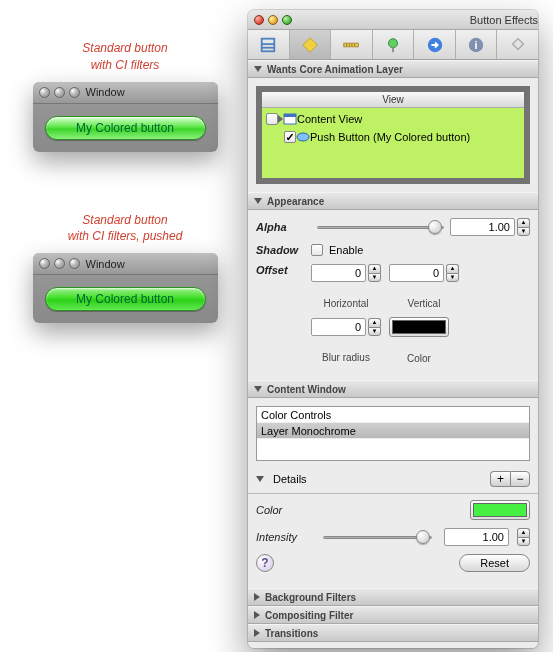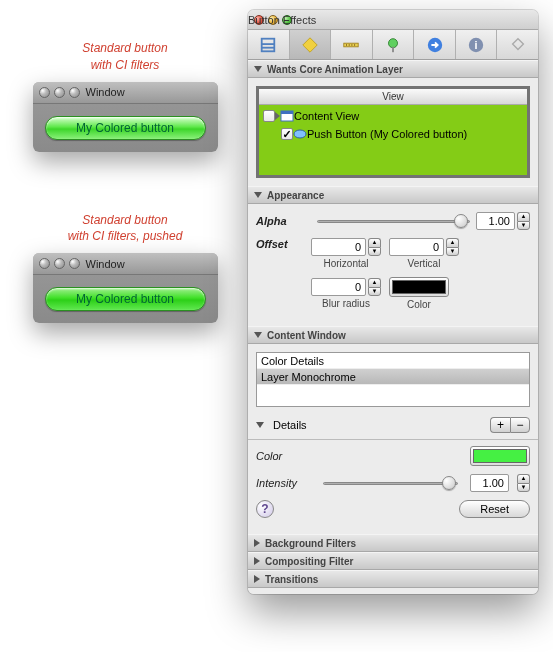--- a/index.html
+++ b/index.html
@@ -20,57 +20,57 @@
 .colored-btn.pushed { background: linear-gradient(#a0f090, #40e028 45%, #2dd018 55%, #60e850); }
 
 
 .inspector { position: absolute; left: 248px; top: 10px; width: 290px; border-radius: 6px; background: #ececec; box-shadow: 0 18px 40px rgba(0,0,0,0.4), 0 0 0 1px rgba(0,0,0,0.15); }
 .insp-titlebar { height: 20px; border-radius: 6px 6px 0 0; background: linear-gradient(#e8e8e8, #cfcfcf); border-bottom: 1px solid #a8a8a8; display: flex; align-items: center; position: relative; }
 .insp-titlebar .traffic { margin-left: 6px; }
 .insp-titlebar .tl { width: 10px; height: 10px; }
 .tl.red { background: radial-gradient(circle at 30% 30%, #ffb0a8, #e0513e 60%, #b03020); border-color: #803020; }
 .tl.yel { background: radial-gradient(circle at 30% 30%, #fff0b0, #e8b030 60%, #b88020); border-color: #806020; }
 .tl.grn { background: radial-gradient(circle at 30% 30%, #c0f0b0, #50c040 60%, #308020); border-color: #206018; }
-.insp-title { position: absolute; left: 0; right: 0; text-align: left; font-size: 11px; color: #333; }
+.insp-title { position: absolute; left: 0; right: 0; text-align: right; font-size: 11px; color: #333; }
 
 .tabbar { height: 30px; display: flex; background: linear-gradient(#f0f0f0, #d8d8d8); border-bottom: 1px solid #a0a0a0; }
 .tab { flex: 1; border-right: 1px solid #b0b0b0; display: flex; align-items: center; justify-content: center; }
 .tab:last-child { border-right: none; }
 .tab.selected { background: linear-gradient(#d0d0d0, #b8b8b8); }
 .tab svg { width: 18px; height: 18px; }
 
 .section-header { height: 18px; background: linear-gradient(#e8e8e8, #c8c8c8); border-top: 1px solid #f4f4f4; border-bottom: 1px solid #a8a8a8; display: flex; align-items: center; padding: 0 6px; font-size: 10px; font-weight: bold; color: #444; }
 .disclosure { width: 0; height: 0; margin-right: 5px; }
 .disclosure.open { border-left: 4px solid transparent; border-right: 4px solid transparent; border-top: 6px solid #555; }
 .disclosure.closed { border-top: 4px solid transparent; border-bottom: 4px solid transparent; border-left: 6px solid #555; }
 
 .section-body { padding: 8px; background: #ececec; }
 
-.outline { border: 3px solid #737373; background: #84cc16; }
+.outline { border: 6px solid #737373; background: #bef264; }
 .outline-header { height: 16px; background: linear-gradient(#fafafa, #d8d8d8); border-bottom: 1px solid #aaa; font-size: 10px; text-align: center; line-height: 16px; color: #333; }
 .outline-body { min-height: 70px; padding: 2px 0; }
 .outline-row { display: flex; align-items: center; height: 18px; padding: 0 4px; font-size: 11px; }
 .outline-row .indent { width: 18px; }
 .checkbox { width: 12px; height: 12px; border: 1px solid #888; border-radius: 2px; background: linear-gradient(#fff,#e8e8e8); display: inline-flex; align-items: center; justify-content: center; font-size: 10px; }
 .checkbox.checked::after { content: "✓"; color: #000; font-weight: bold; font-size: 11px; line-height: 1; }
 .tree-tri { width: 0; height: 0; border-top: 4px solid transparent; border-bottom: 4px solid transparent; border-left: 5px solid #666; }
 .vicon { width: 14px; height: 12px; display: inline-block; }
 
 .row { display: flex; align-items: center; margin-bottom: 8px; }
 .row-label { width: 55px; font-size: 11px; font-weight: bold; color: #222; font-style: italic; }
 .slider { flex: 1; height: 16px; position: relative; margin: 0 6px; }
 .slider-track { position: absolute; top: 7px; left: 0; right: 0; height: 3px; background: #b0b0b0; border-radius: 2px; border: 1px solid #888; }
 .slider-thumb { position: absolute; top: 1px; width: 14px; height: 14px; border-radius: 50%; background: radial-gradient(circle at 30% 30%, #fff, #c8c8c8); border: 1px solid #888; box-shadow: 0 1px 1px rgba(0,0,0,0.3); }
-.num-field { width: 39px; height: 18px; border: 1px solid #999; background: #fff; font-size: 11px; text-align: right; padding: 0 4px; border-radius: 2px; line-height: 16px; }
+.num-field { width: 65px; height: 18px; border: 1px solid #999; background: #fff; font-size: 11px; text-align: right; padding: 0 4px; border-radius: 2px; line-height: 16px; }
 .stepper { width: 13px; height: 18px; margin-left: 2px; display: flex; flex-direction: column; }
 .stepper div { flex: 1; border: 1px solid #888; background: linear-gradient(#fff,#d0d0d0); font-size: 6px; text-align: center; line-height: 7px; }
 .stepper div:first-child { border-radius: 3px 3px 0 0; border-bottom: none; }
 .stepper div:last-child { border-radius: 0 0 3px 3px; }
 
-.sublabel { font-size: 10px; color: #444; text-align: right; margin-top: 2px; }
+.sublabel { font-size: 10px; color: #444; text-align: right; margin-top: 16px; }
 .offset-grid { display: flex; gap: 8px; align-items: center; }
 .offset-col { display: flex; flex-direction: column; align-items: center; }
 .offset-col .num-wrap { display: flex; }
 
 .color-well { width: 60px; height: 20px; border: 1px solid #888; border-radius: 3px; padding: 2px; background: linear-gradient(#fff,#ddd); }
 .color-well-inner { width: 100%; height: 100%; border: 1px solid #666; }
 
 .filter-list { border: 1px solid #999; background: #fff; min-height: 55px; }
 .filter-row { height: 16px; padding: 0 4px; font-size: 11px; line-height: 16px; border-bottom: 1px solid #eee; }
 .filter-row.selected { background: linear-gradient(#d0d0d0, #b8b8b8); }
@@ -226,20 +226,25 @@
       <div class="slider">
         <div class="slider-track"></div>
           <div class="slider-thumb" style="left:calc(100% - 16px)"></div>
       </div>
       <div class="num-field">1.00</div>
       <div class="stepper">
           <div>▲</div>
           <div>▼</div>
         </div>
     </div>
+    <div class="row">
+      <div class="row-label">Shadow</div>
+      <div class="checkbox"></div>
+      <span style="margin-left:6px">Enable</span>
+    </div>
     <div class="row" style="align-items:flex-start">
       <div class="row-label">Offset</div>
       <div class="offset-grid">
         <div class="offset-col">
           <div class="num-wrap">
             <div class="num-field" style="width:55px">0</div>
             <div class="stepper">
                 <div>▲</div>
                 <div>▼</div>
               </div>
@@ -280,21 +285,21 @@
       </div>
     </div>
   </div>
 
   <div class="section-header">
     <div class="disclosure open"></div>
     <span>Content Window</span>
   </div>
   <div class="section-body">
     <div class="filter-list">
-      <div class="filter-row">Color Details</div>
+      <div class="filter-row">Color Controls</div>
       <div class="filter-row selected">Layer Monochrome</div>
     </div>
     <div class="details-row" style="margin-top:10px">
       <div style="display:flex;align-items:center">
         <div class="disclosure open"></div>
         <span style="font-size:11px;margin-left:4px">Details</span>
       </div>
       <div class="plusminus">
         <div>+</div>
         <div>−</div>

